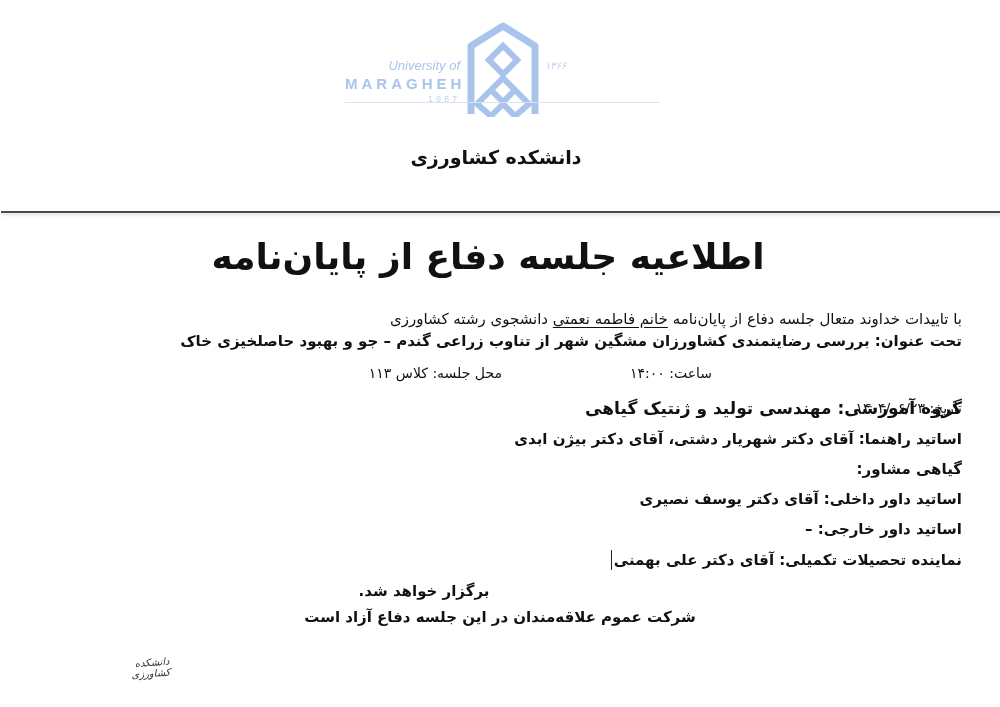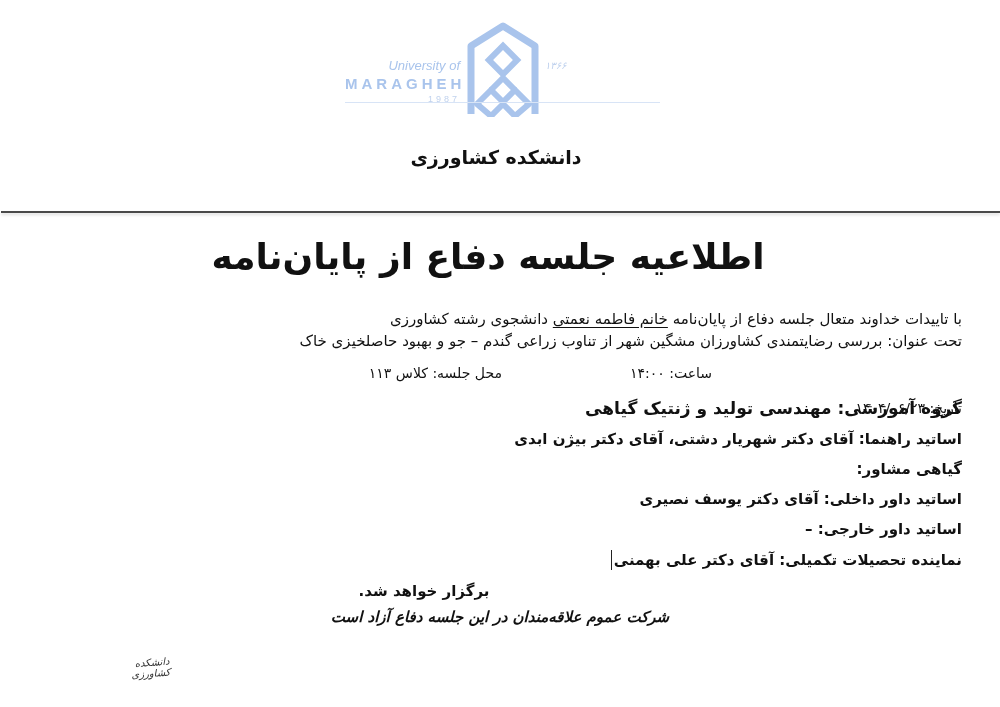--- a/index.html
+++ b/index.html
@@ -95,21 +95,21 @@
     .rtl-line {
       position: absolute;
       right: 38px;
       direction: rtl;
       text-align: right;
       white-space: nowrap;
       font-size: 15px;
     }
     .intro { top: 310px; font-weight: normal; }
     .intro .underline { text-decoration: underline; text-underline-offset: 3px; }
-    .subject { top: 332px; font-weight: normal; }
+    .subject { top: 332px; font-weight: bold; }
     .meta-row {
       position: absolute;
       top: 365px;
       right: 38px;
       left: 180px;
       height: 22px;
       direction: rtl;
       font-size: 14px;
     }
     .meta-row span { position: absolute; white-space: nowrap; }
@@ -140,21 +140,20 @@
       font-weight: bold;
       direction: rtl;
     }
     .note {
       position: absolute;
       top: 608px;
       left: 0;
       width: 1000px;
       text-align: center;
       font-size: 15px;
-      font-style: italic;
       font-weight: bold;
       direction: rtl;
     }
     .signature {
       position: absolute;
       left: 100px;
       top: 658px;
       width: 70px;
       font-size: 10px;
       font-style: italic;

